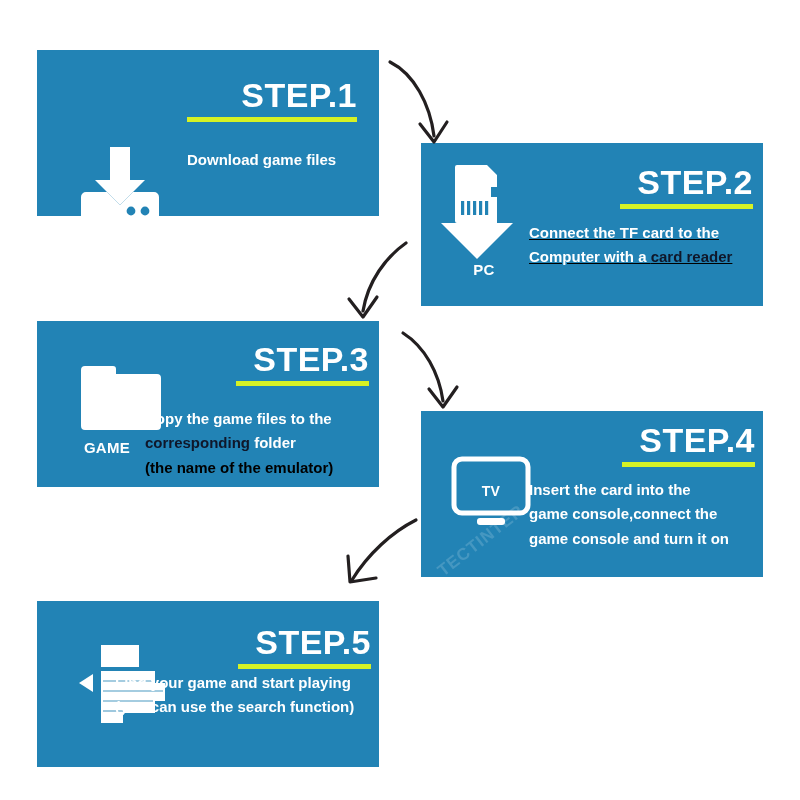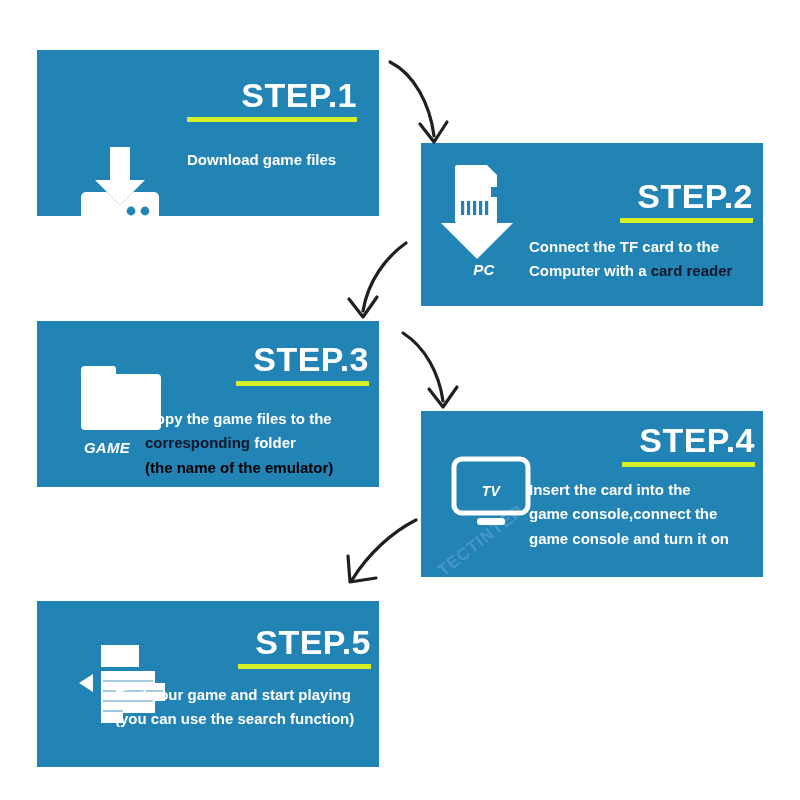--- a/index.html
+++ b/index.html
@@ -73,21 +73,20 @@
     color: #000000;
   }
   .hl {
     color: #0f172a;
   }
 
   .align-right .desc .line { text-align: left; }
 
   
   .icon-label {
-    font-style: italic;
     font-weight: bold;
     color: #ffffff;
     font-size: 15px;
     text-align: center;
     letter-spacing: 0.3px;
   }
 
   
   .watermark {
     position: absolute;
@@ -139,21 +138,21 @@
           <rect x="22" y="36" width="3.2" height="14"></rect>
           <rect x="28" y="36" width="3.2" height="14"></rect>
           <rect x="34" y="36" width="3.2" height="14"></rect>
           <rect x="40" y="36" width="3.2" height="14"></rect>
           <rect x="46" y="36" width="3.2" height="14"></rect>
         </g>
         <path d="M2 58 h72 L38 94 z" fill="#ffffff"></path>
       </svg>
     </div>
     <div class="icon-label" style="position:absolute; left:18px; top:118px; width:90px;">PC</div>
-    <div class="card-body" style="left:108px; top:36px; width:224px;">
+    <div class="card-body" style="left:108px; top:22px; width:224px;text-decoration:underline;">
       <div class="step-title-wrap">
         <span class="step-title">STEP.2</span>
         <span class="step-underline" style="width:133px; margin-left:auto;"></span>
       </div>
       <div class="desc" style="margin-top:12px;">
         <div class="line">Connect the TF card to the</div>
         <div class="line"><span>Computer with a </span><span class="hl">card reader</span></div>
       </div>
     </div>
   </div>
@@ -212,21 +211,21 @@
           <line x1="24" y1="58" x2="74" y2="58"></line>
           <line x1="24" y1="68" x2="44" y2="68"></line>
         </g>
       </svg>
     </div>
     <div class="card-body" style="left:78px; top:24px; width:256px;">
       <div class="step-title-wrap">
         <span class="step-title">STEP.5</span>
         <span class="step-underline" style="width:133px; margin-left:auto;"></span>
       </div>
-      <div class="desc" style="margin-top:14px;">
+      <div class="desc" style="margin-top:2px;">
         <div class="line">Find your game and start playing</div>
         <div class="line">(you can use the search function)</div>
       </div>
     </div>
   </div>
 
   <div class="arrow" style="left:380px; top:52px; width:90px; height:105px;">
     <svg width="90" height="105" viewBox="0 0 90 105" xmlns="http://www.w3.org/2000/svg">
       <path d="M10 10 C 34 22, 50 52, 54 84" fill="none" stroke="#231f20" stroke-width="3.2" stroke-linecap="round"></path>
       <path d="M40 72 L54 90 L67 70" fill="none" stroke="#231f20" stroke-width="3.2" stroke-linecap="round" stroke-linejoin="round"></path>

